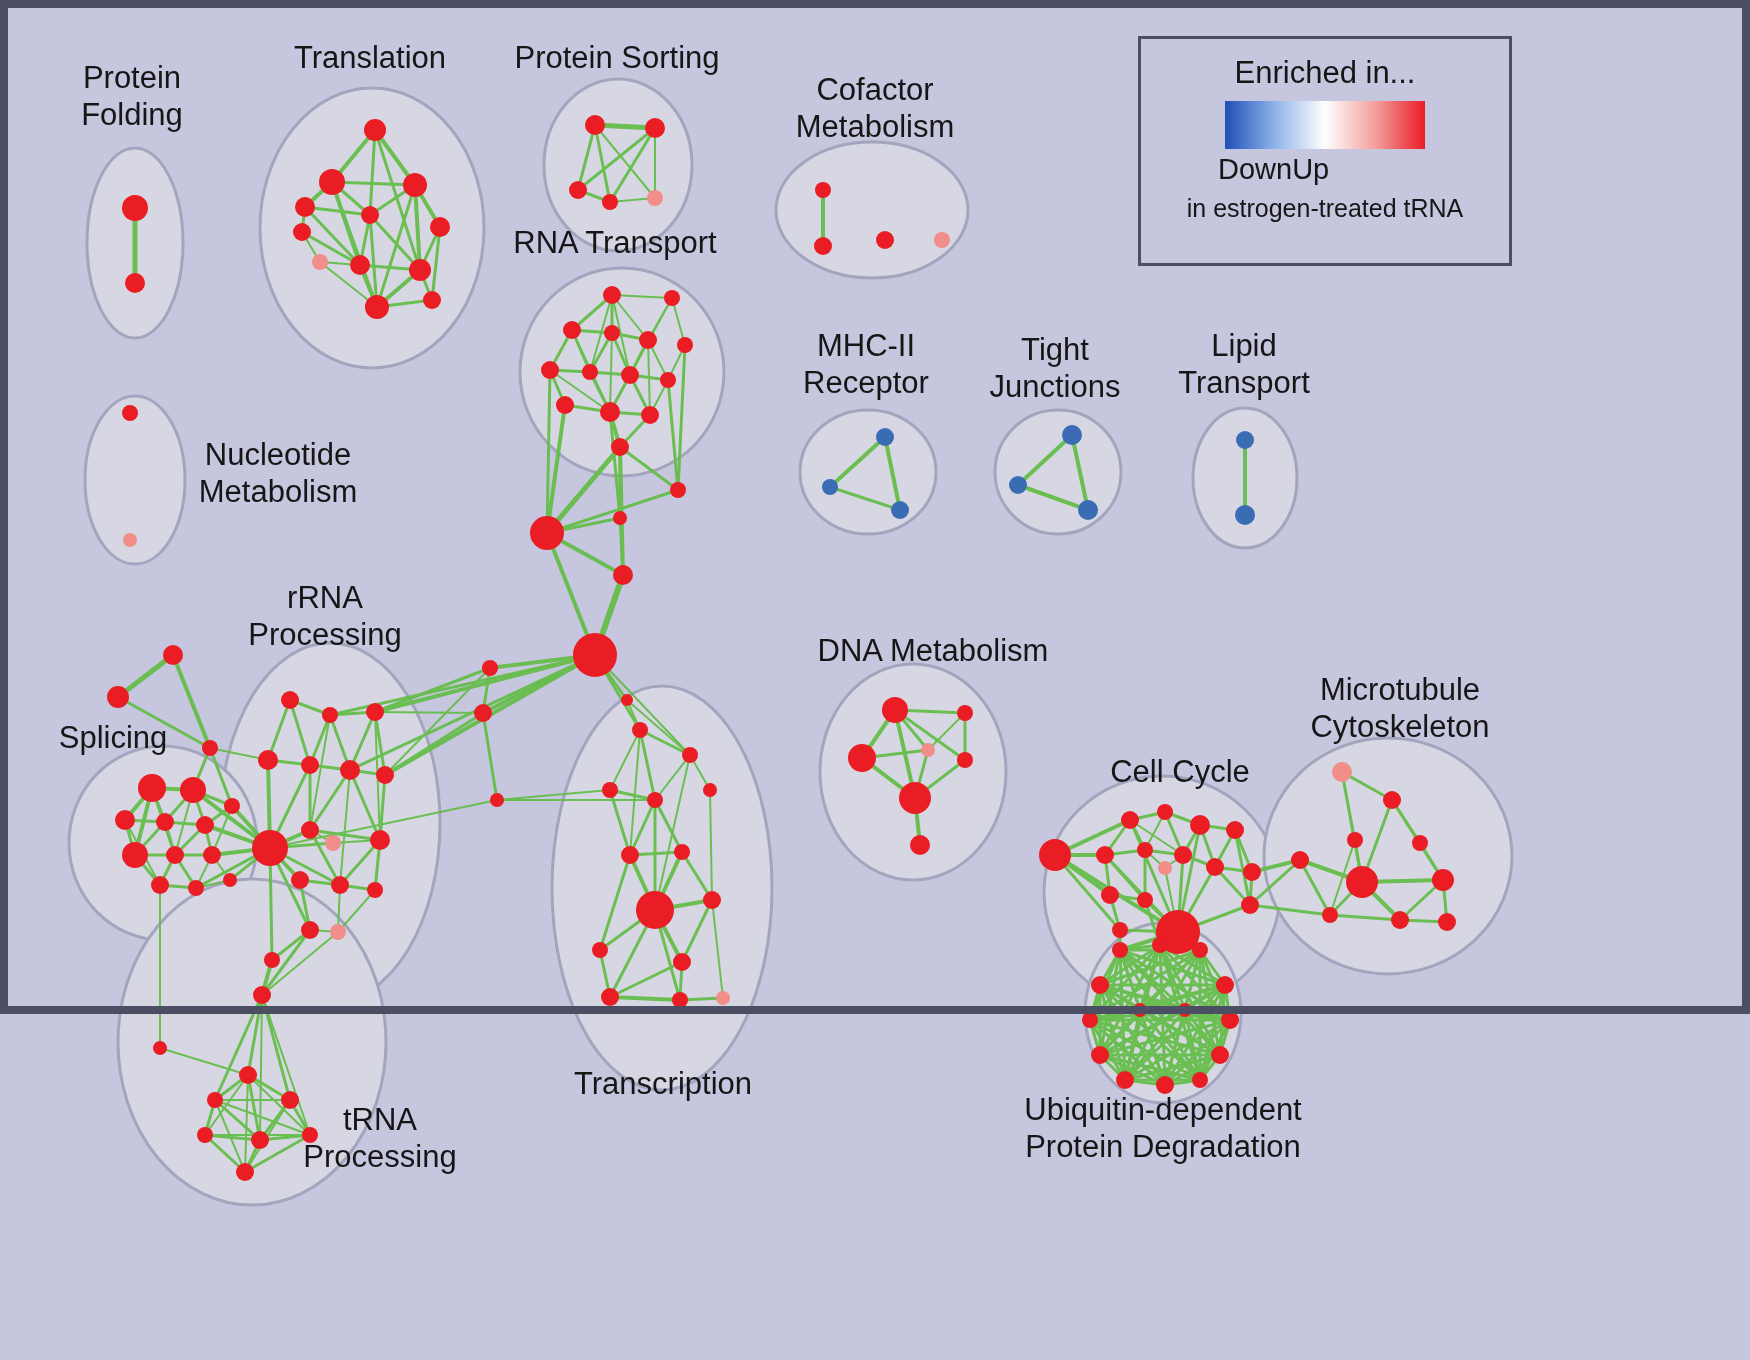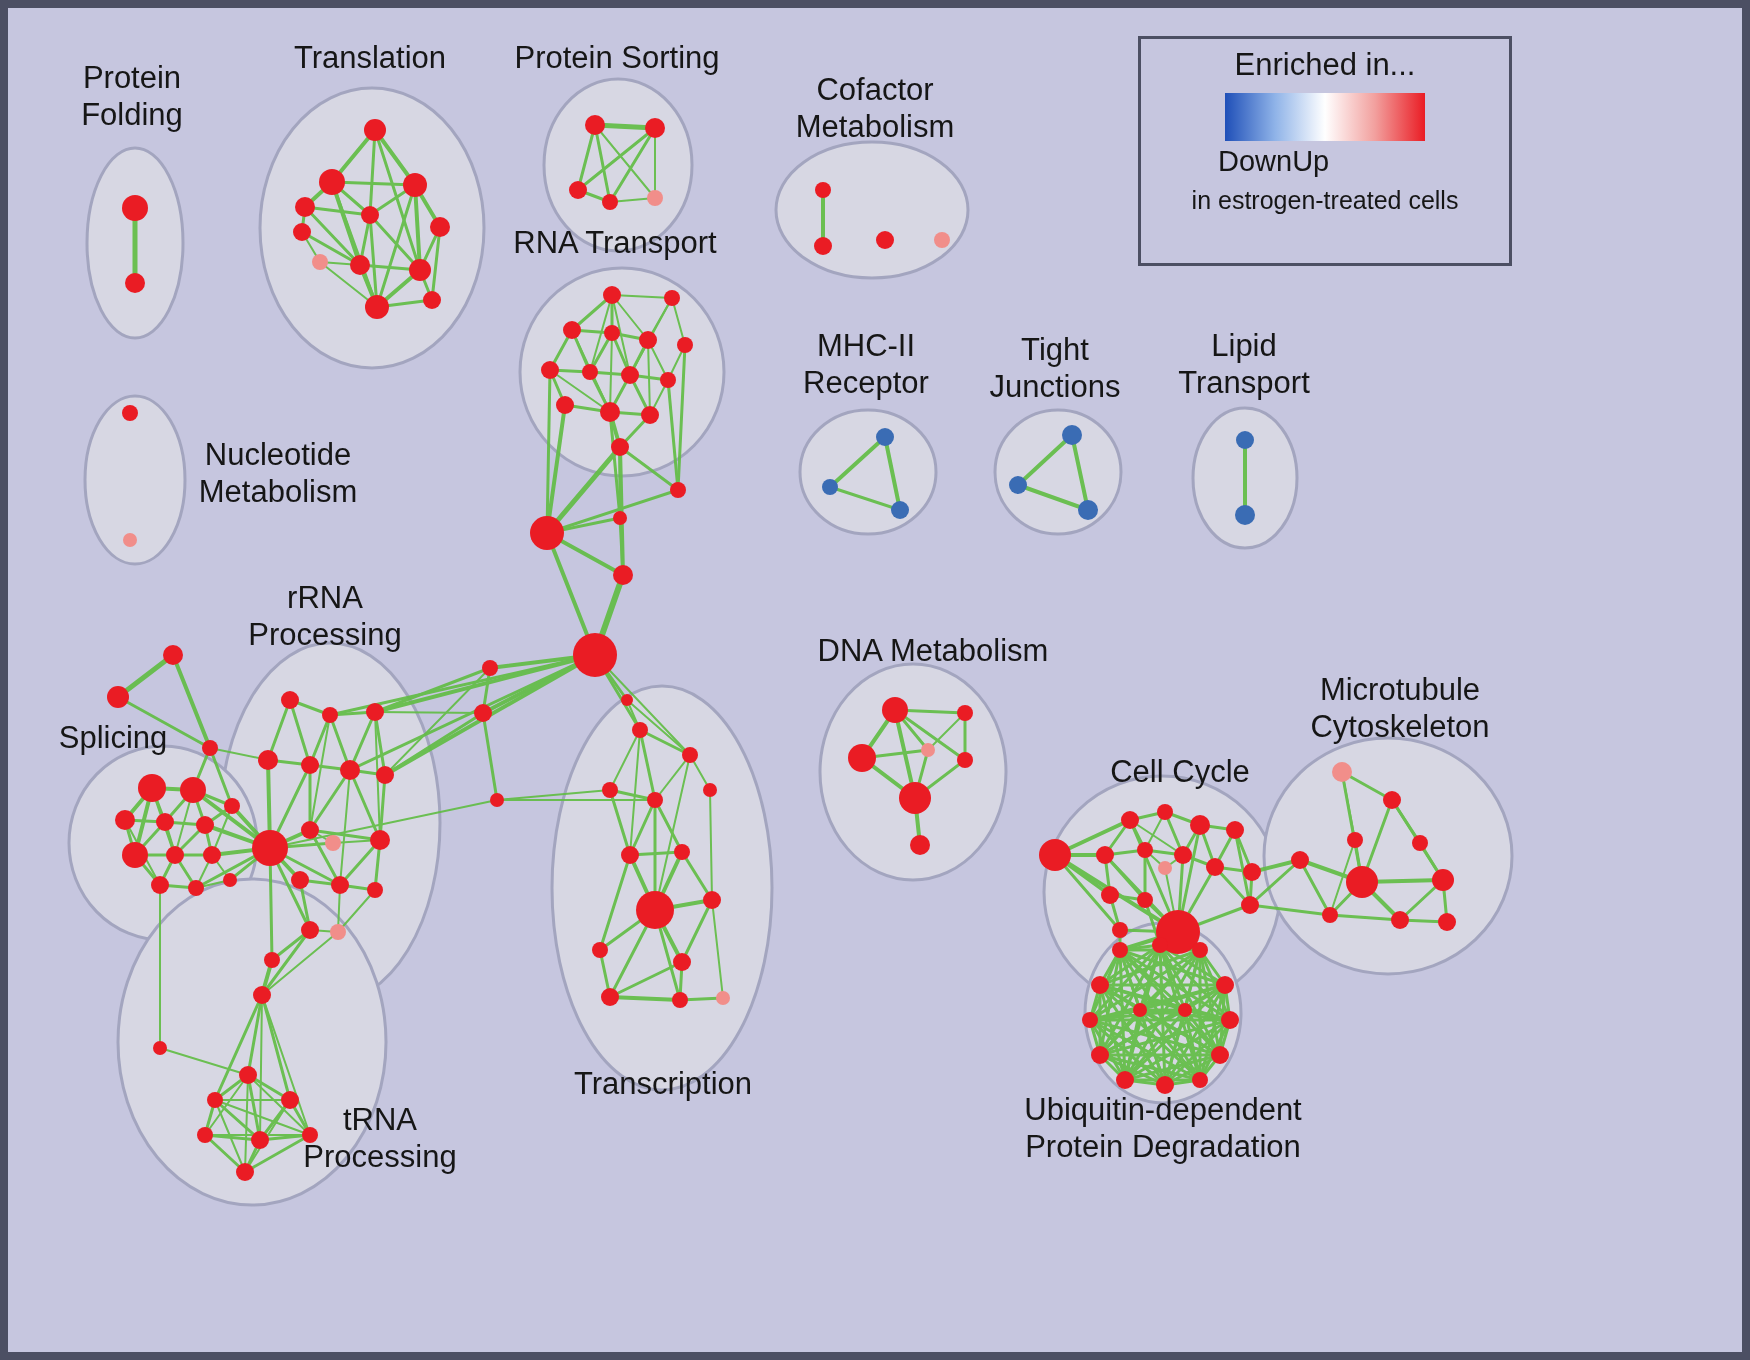--- a/index.html
+++ b/index.html
@@ -1,28 +1,28 @@
 <!DOCTYPE html>
 <html style="--background: #c6c6df; --frame: #4c4f63; --ellipse-fill: #d7d7e3; --ellipse-stroke: #a3a5bf; --edge: #62bd46; --node-red: #ea1c24; --node-pink: #f18e8a; --node-blue: #3a6cb4; --label: #161616;"><head>
 <meta charset="utf-8">
 <style>
   html,body{margin:0;padding:0;}
   body{
     width:1750px;height:1360px;overflow:hidden;
     font-family:"Liberation Sans", sans-serif;
     background:var(--background,#c6c6df);
   }
-  .page{position:relative;width:1750px;height:1360px;background:var(--background,#c6c6df);}
+  .page{position:relative;width:1750px;height:1014px;background:var(--background,#c6c6df);}
   .frame{position:absolute;inset:0;border:8px solid var(--frame,#4c4f63);box-sizing:border-box;pointer-events:none;z-index:30;}
   svg.net{position:absolute;left:0;top:0;z-index:1;}
   .legend{
     position:absolute;left:1138px;top:36px;width:374px;height:230px;
     border:3px solid var(--frame,#4c4f63);box-sizing:border-box;
     z-index:20;text-align:center;color:var(--label,#161616);
-    padding-top:8px;background:transparent;
+    padding-top:16px;background:transparent;
   }
   .legend-title{font-size:31px;margin-bottom:10px;}
   .legend-bar{width:200px;height:48px;margin:0 auto;}
   .legend-ends{width:214px;margin:4px auto 6px;display:flex;justify-content:flex-start;font-size:29px;}
   .legend-caption{font-size:25px;line-height:33px;}
 </style>
 </head>
 <body>
 
 <div class="page">
@@ -664,17 +664,17 @@
       </g>
     </svg>
 
   <div class="legend">
     <div class="legend-title">Enriched in...</div>
     <div class="legend-bar" style="background: linear-gradient(to right, rgb(31, 79, 184), rgb(143, 179, 232), rgb(255, 255, 255), rgb(242, 160, 158), rgb(234, 28, 36));"></div>
     <div class="legend-ends">
       <span>Down</span>
       <span>Up</span>
     </div>
-    <div class="legend-caption">in estrogen-treated cells</div>
+    <div class="legend-caption">in estrogen-treated tRNA</div>
   </div>
 
   <div class="frame"></div>
 </div>
 
 </body></html>

